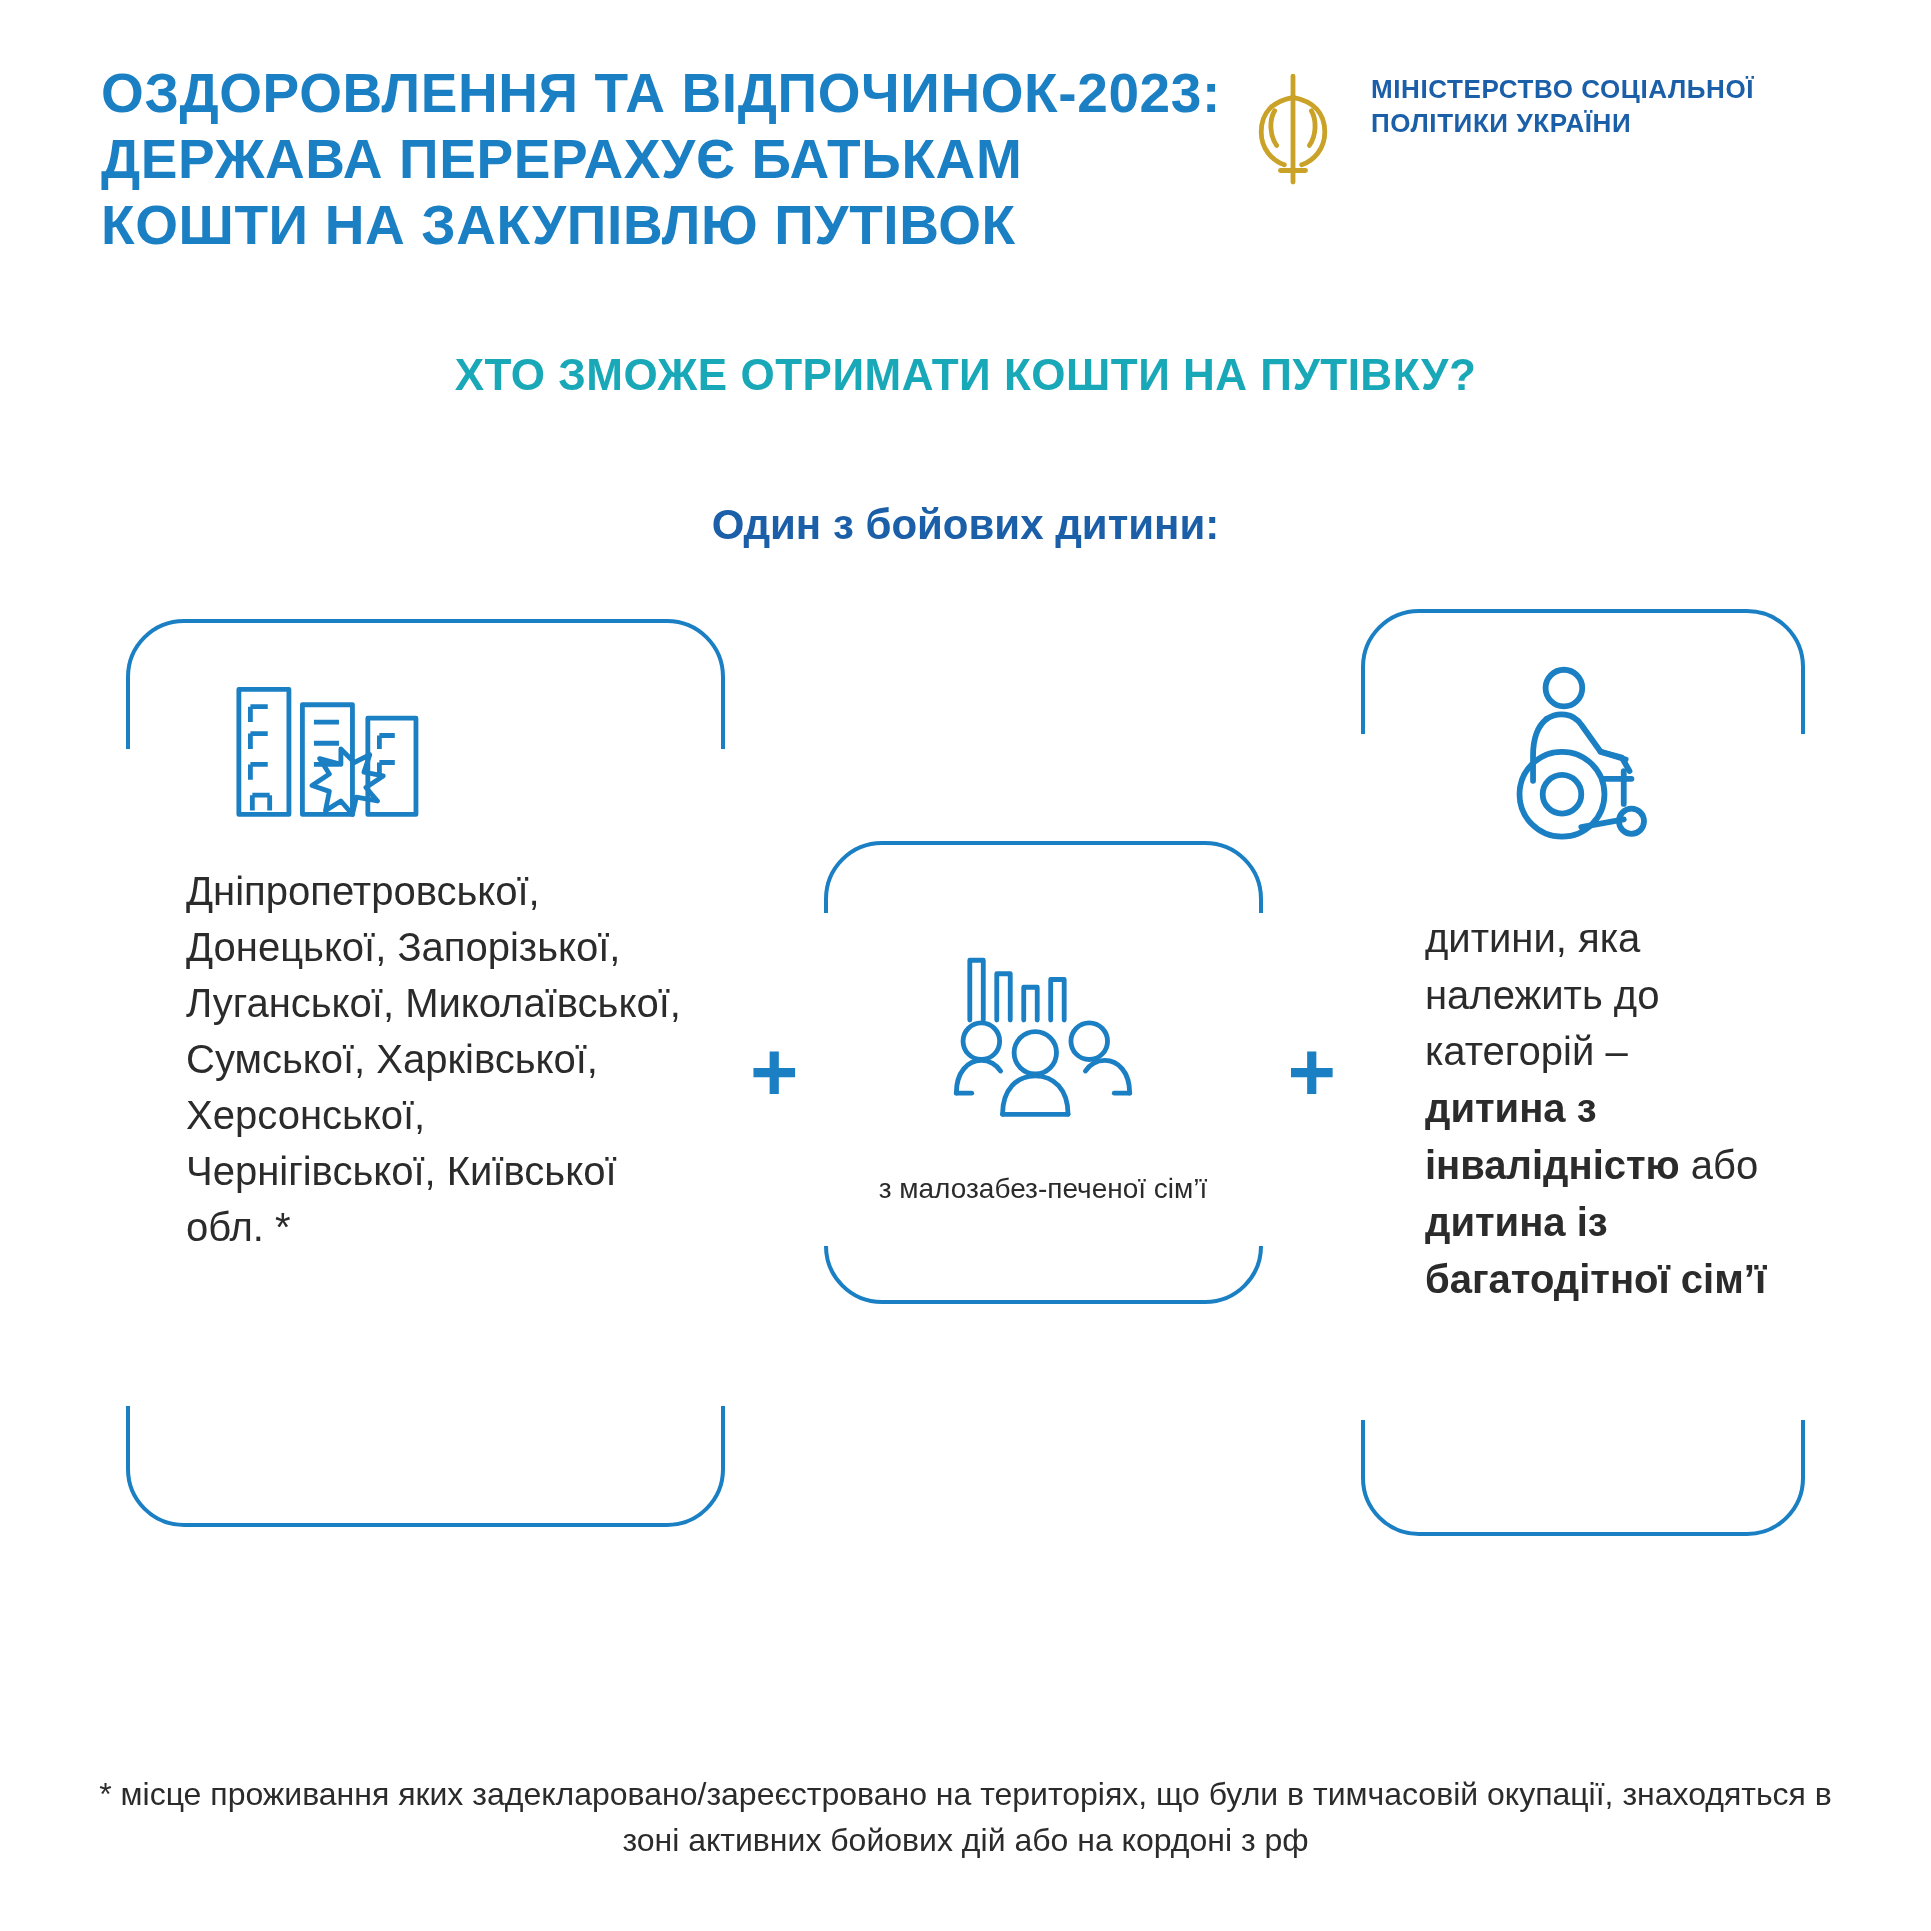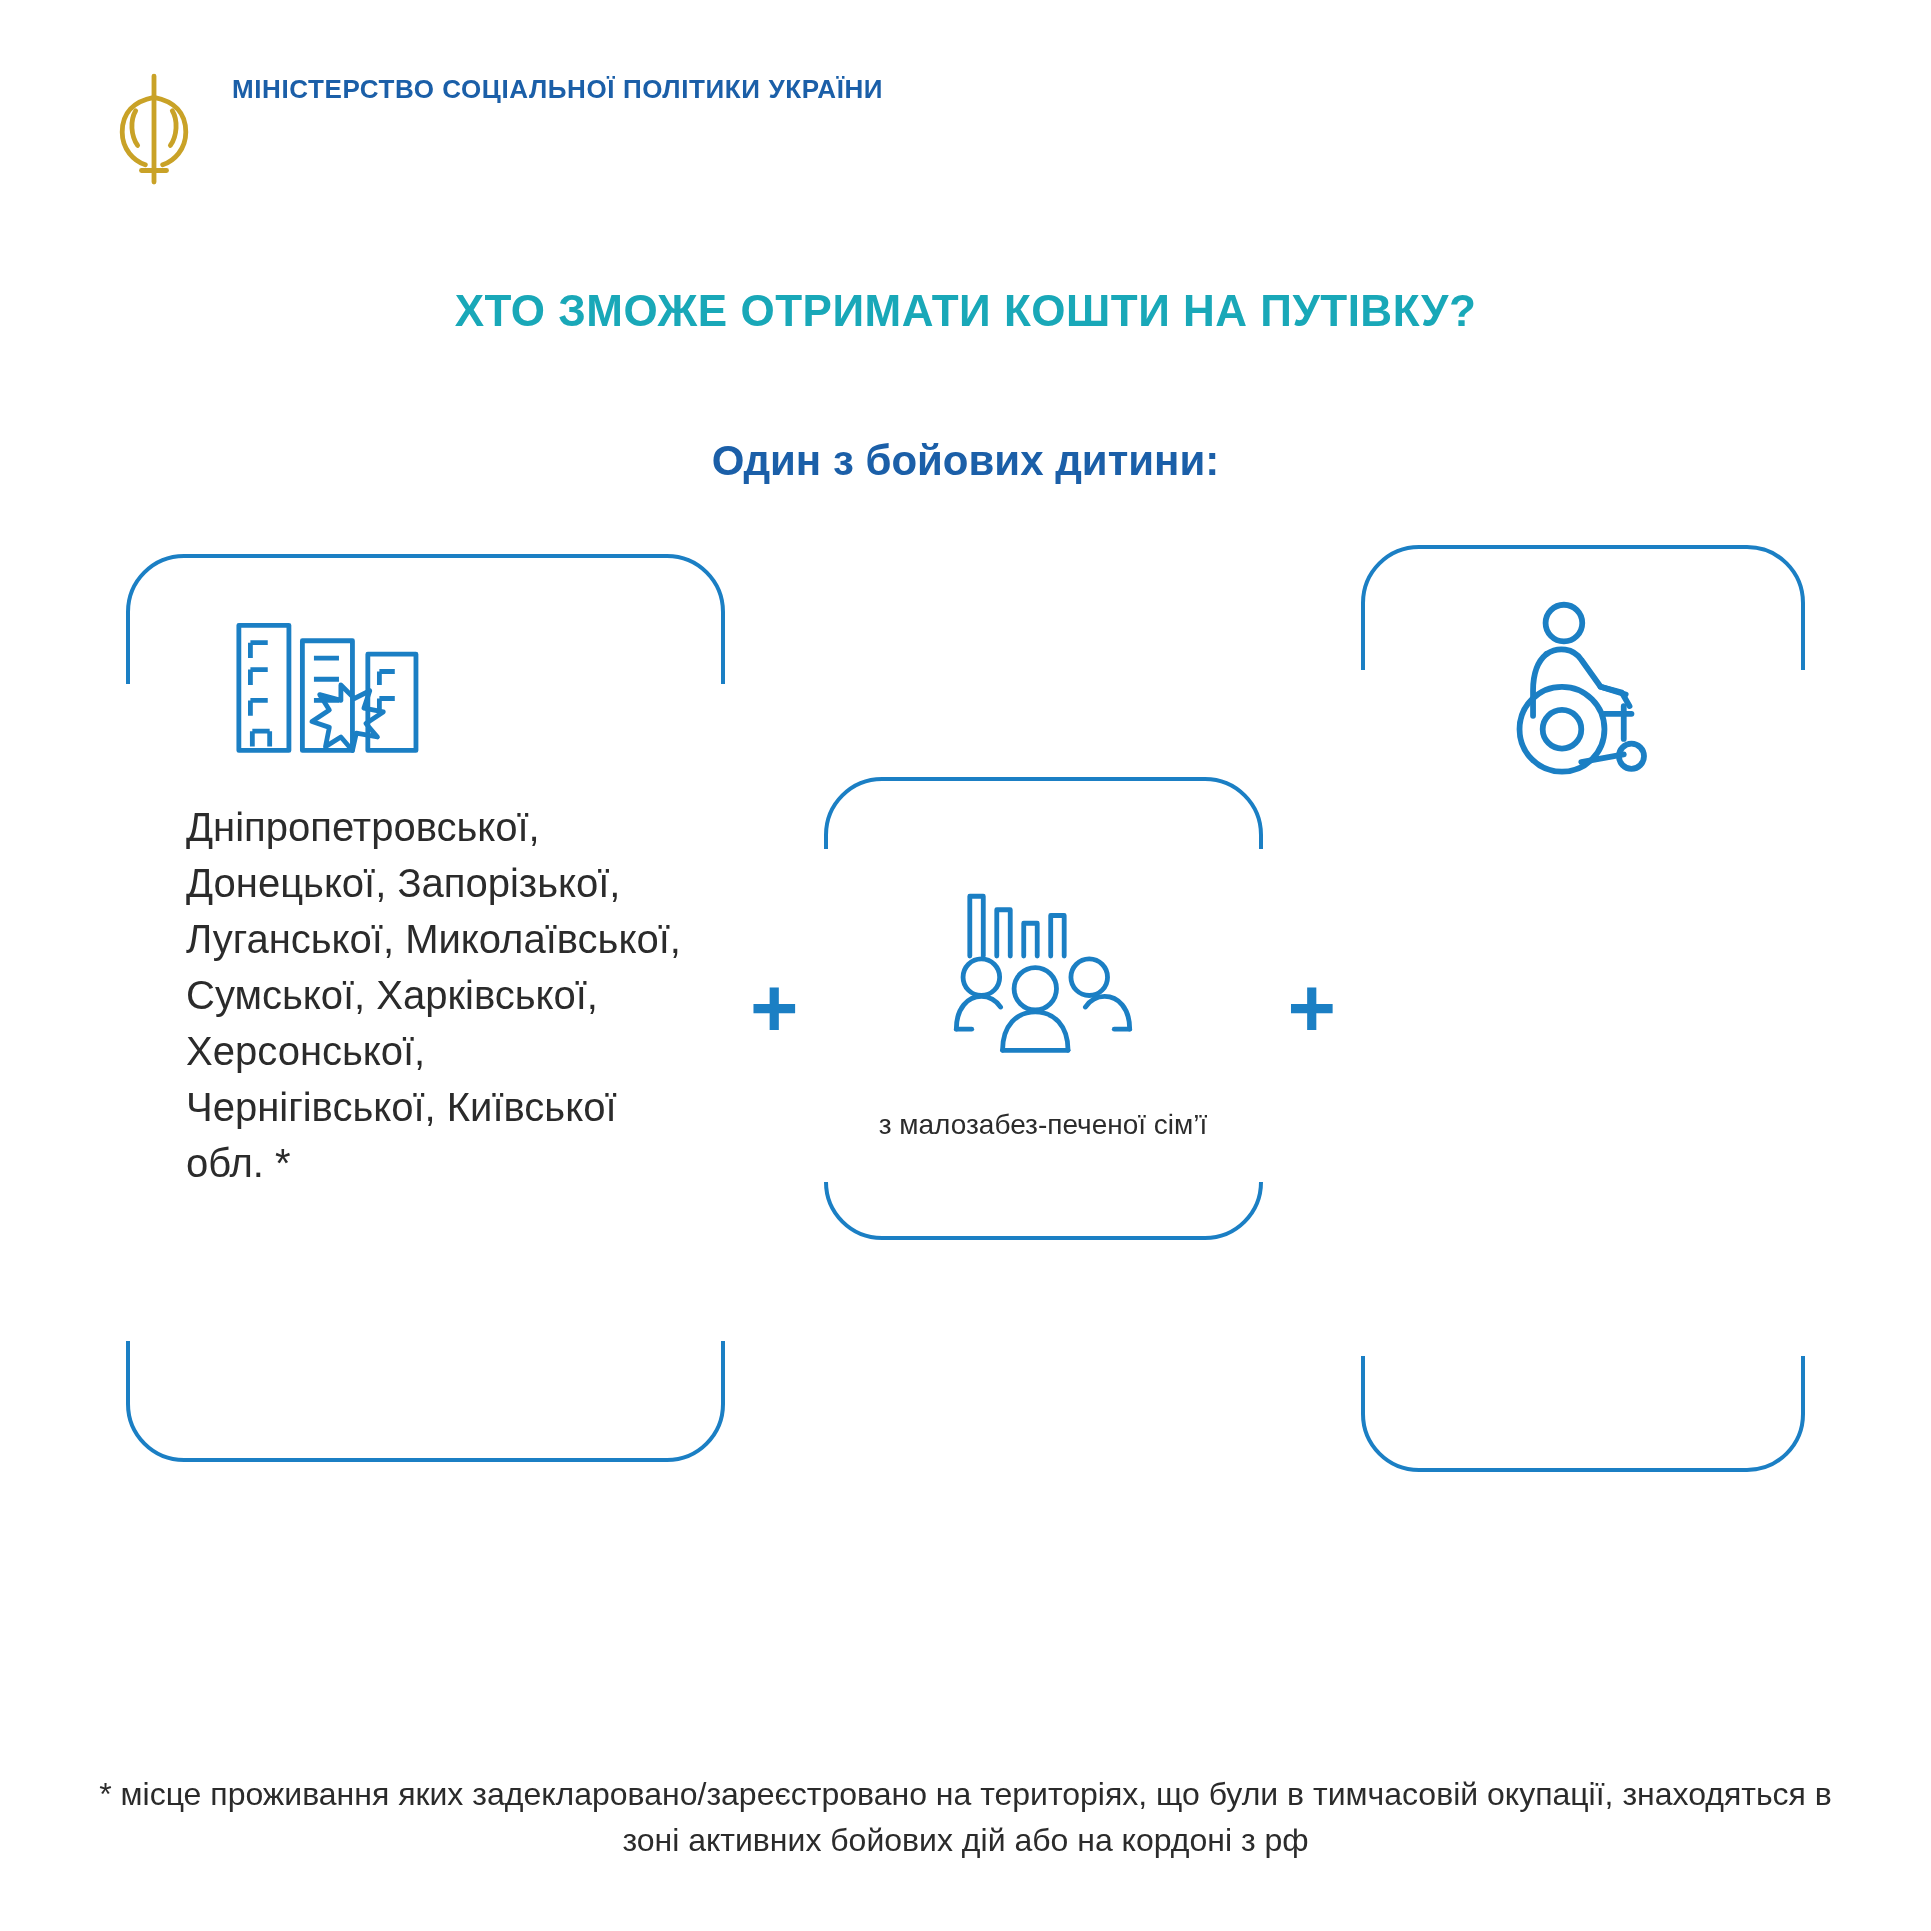--- a/index.html
+++ b/index.html
@@ -162,20 +162,21 @@
     line-height: 1.42;
     text-align: center;
   }
 </style>
 </head>
 <body>
 
 <div class="page">
 
   <div class="header">
+    <h1 class="main-title">ОЗДОРОВЛЕННЯ ТА ВІДПОЧИНОК-2023: ДЕРЖАВА ПЕРЕРАХУЄ БАТЬКАМ КОШТИ НА ЗАКУПІВЛЮ ПУТІВОК</h1>
 
     <div class="logo-block">
       <span class="emblem">
         <svg viewBox="0 0 110 130" width="106" height="126" aria-hidden="true">
           <g fill="none" stroke="#c9a227" stroke-width="5" stroke-linecap="round">
             <path d="M55 8 L55 118"></path>
             <path d="M55 30 C34 34 22 46 22 66 C22 84 34 96 46 100"></path>
             <path d="M55 30 C76 34 88 46 88 66 C88 84 76 96 64 100"></path>
             <path d="M36 44 C30 54 31 70 38 80"></path>
             <path d="M74 44 C80 54 79 70 72 80"></path>
@@ -253,20 +254,23 @@
             <path d="M126 92 l22 6 l8 14"></path>
             <circle cx="86" cy="136" r="44"></circle>
             <circle cx="86" cy="136" r="20"></circle>
             <path d="M130 120 l28 0"></path>
             <path d="M150 112 l0 34"></path>
             <circle cx="158" cy="164" r="13"></circle>
             <path d="M106 170 l44 -8"></path>
           </g>
         </svg>
       </span>
+      <div class="col-text">
+        <span>дитини, яка належить до категорій – </span><b>дитина з інвалідністю</b><span> або </span><b>дитина із багатодітної сім’ї</b>
+      </div>
     </div>
 
   </div>
 
   <div class="footnote">* місце проживання яких задекларовано/зареєстровано на територіях, що були в тимчасовій окупації, знаходяться в зоні активних бойових дій або на кордоні з рф</div>
 
 </div>
 
 
 </body></html>

